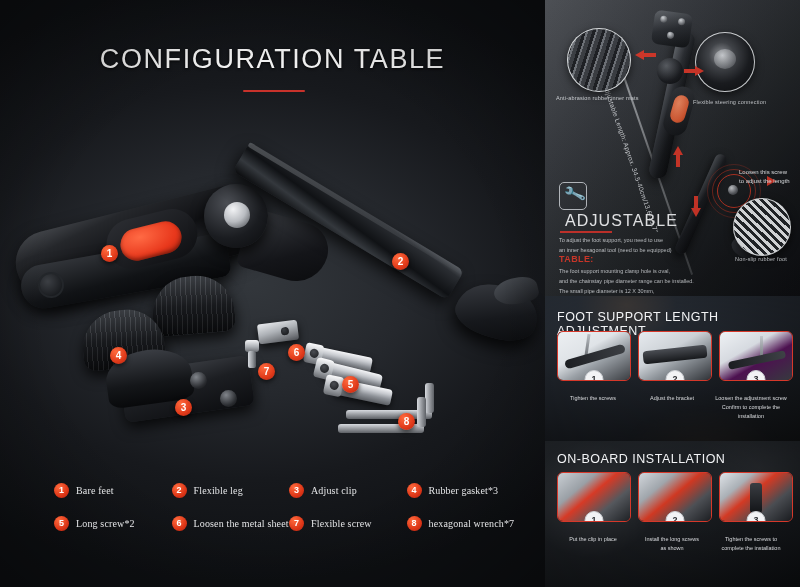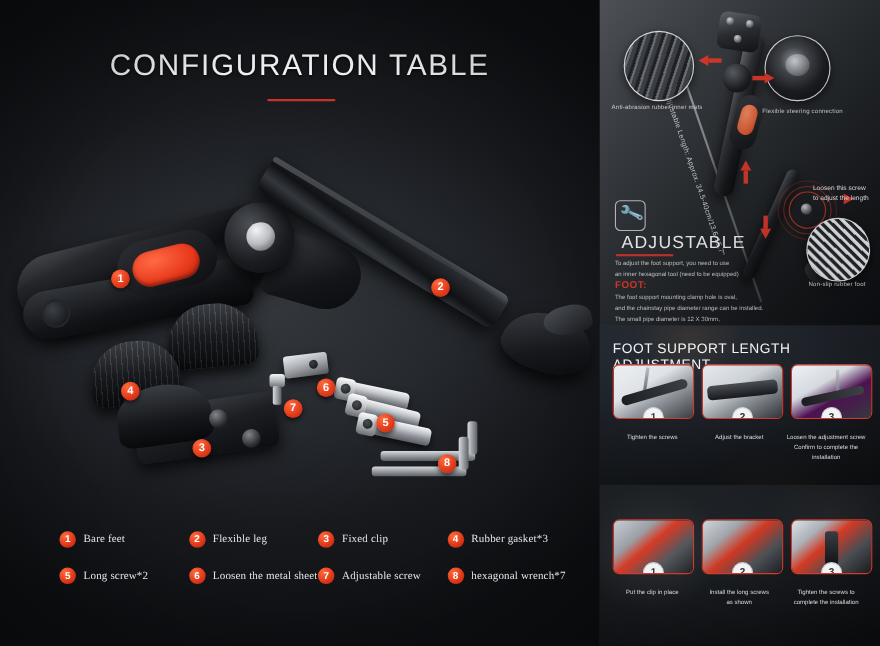--- a/index.html
+++ b/index.html
@@ -346,39 +346,39 @@
         <div class="lcell">
           <span class="lnum">1</span>
           <span class="ltxt">Bare feet</span>
         </div>
         <div class="lcell">
           <span class="lnum">2</span>
           <span class="ltxt">Flexible leg</span>
         </div>
         <div class="lcell">
           <span class="lnum">3</span>
-          <span class="ltxt">Fixed clip</span>
+          <span class="ltxt">Adjust clip</span>
         </div>
         <div class="lcell">
           <span class="lnum">4</span>
           <span class="ltxt">Rubber gasket*3</span>
         </div>
       </div>
       <div class="lrow">
         <div class="lcell">
           <span class="lnum">5</span>
           <span class="ltxt">Long screw*2</span>
         </div>
         <div class="lcell">
           <span class="lnum">6</span>
           <span class="ltxt">Loosen the metal sheet</span>
         </div>
         <div class="lcell">
           <span class="lnum">7</span>
-          <span class="ltxt">Adjustable screw</span>
+          <span class="ltxt">Flexible screw</span>
         </div>
         <div class="lcell">
           <span class="lnum">8</span>
           <span class="ltxt">hexagonal wrench*7</span>
         </div>
       </div>
     </div>
   </div>
 
   <div id="right">
@@ -427,21 +427,21 @@
 to adjust the length</div>
 
       <div class="wrench-ico">
           <span class="glyph">🔧</span>
         </div>
 
       <div class="adj-h">ADJUSTABLE</div>
       <div class="adj-rule"></div>
       <div class="adj-sub" style="white-space:pre-line;">To adjust the foot support, you need to use
 an inner hexagonal tool (need to be equipped)</div>
-      <div class="tips-h">FOOT:</div>
+      <div class="tips-h">TABLE:</div>
       <div class="tips-b" style="white-space:pre-line;">The foot support mounting clamp hole is oval,
 and the chainstay pipe diameter range can be installed.
 The small pipe diameter is 12 X 30mm,
 as long as the chainstay pipe is within this range,
 There is no problem with the installation.</div>
 
       <div class="dgrad" style="pointer-events:none;opacity:.25;"></div>
     </div>
 
     <div id="r2" class="sect">
@@ -464,20 +464,21 @@
       </div>
       <div class="ccap" style="left:9px;top:98px;">Tighten the screws</div>
       <div class="ccap" style="left:88px;top:98px;">Adjust the bracket</div>
       <div class="ccap" style="left:167px;top:98px;white-space:pre-line;">Loosen the adjustment screw
 Confirm to complete the installation</div>
     </div>
 
     <div id="r3" class="sect">
       <div class="people"></div>
         <div class="shade"></div>
+      <div class="sect-h">ON-BOARD INSTALLATION</div>
       <div class="cards">
         <div class="card">
           <div class="ph ph-b1"></div>
           <span class="cstep">1</span>
         </div>
         <div class="card">
           <div class="ph ph-b2"></div>
           <span class="cstep">2</span>
         </div>
         <div class="card">

